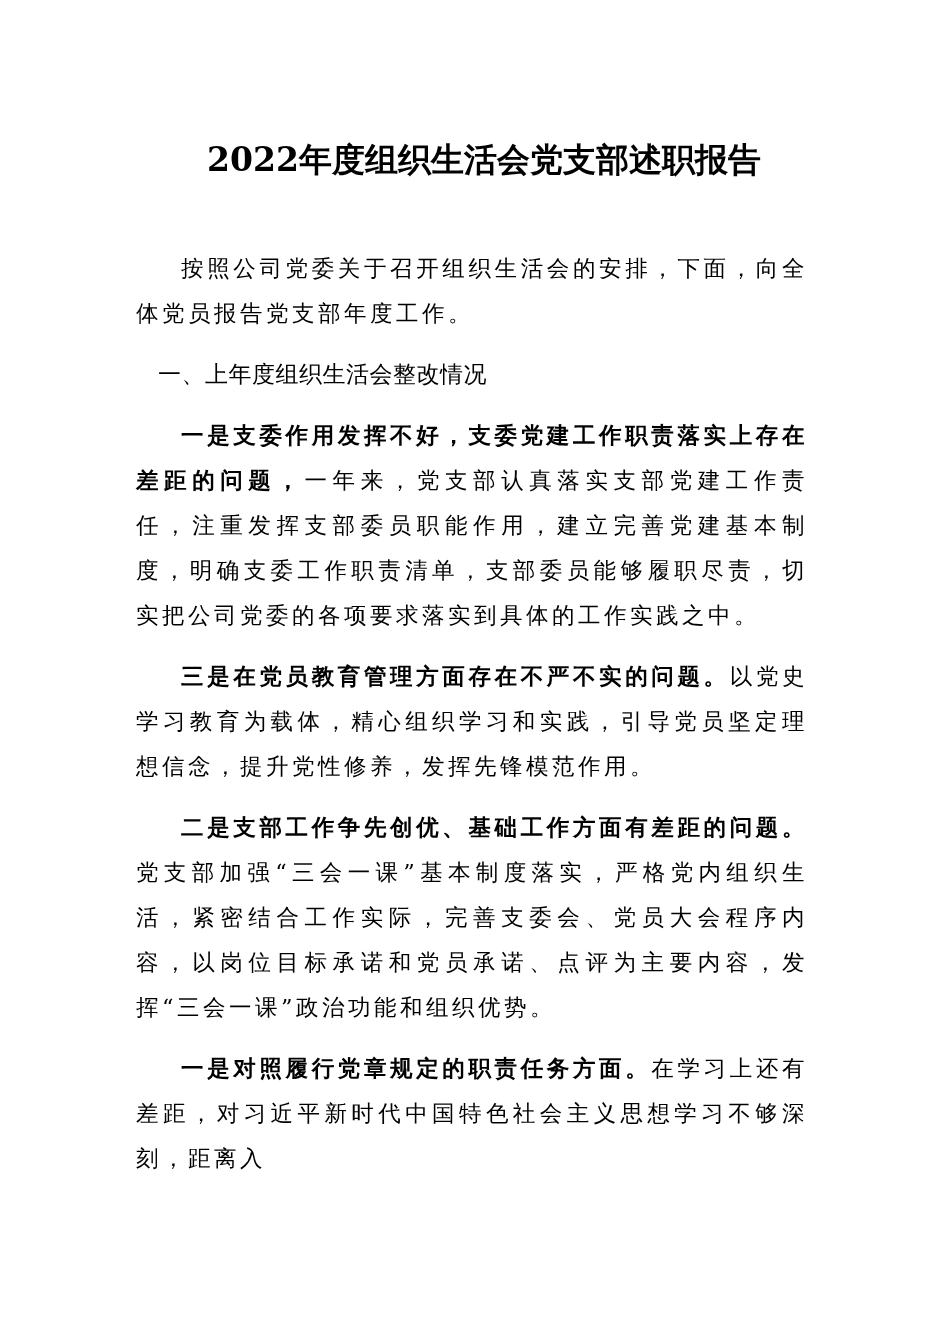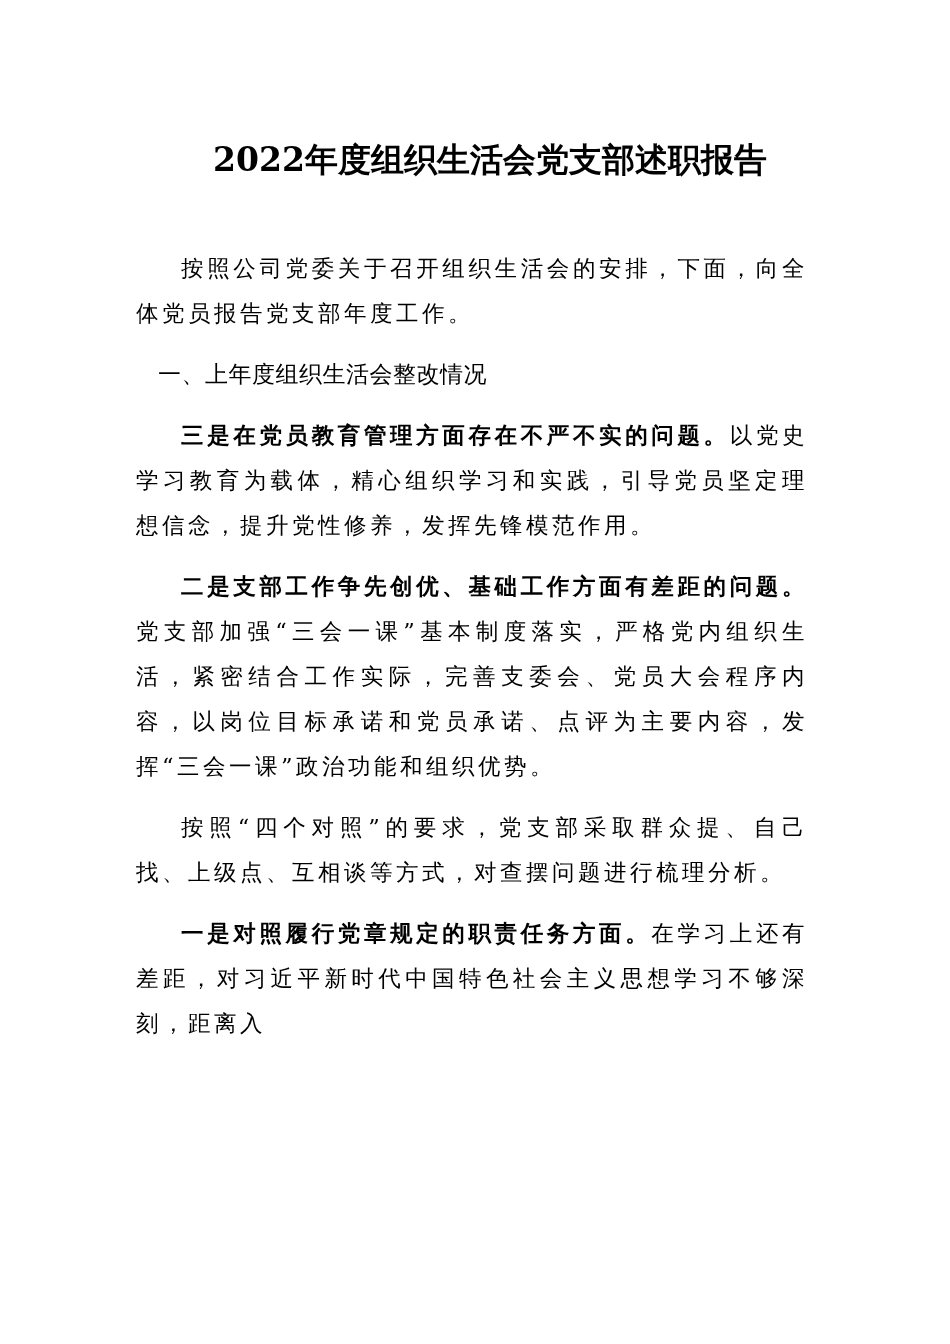--- a/index.html
+++ b/index.html
@@ -1,19 +1,19 @@
 <!DOCTYPE html>
 <html><head>
 <meta charset="utf-8">
 <style>
   html, body { margin: 0; padding: 0; background: #ffffff; }
   body { width: 950px; height: 1344px; position: relative; overflow: hidden; color: #000; }
   .page { position: absolute; left: 120px; top: 0; width: 704px; }
   .title {
-    position: absolute; left: 18px; top: 138px; width: 704px; text-align: center;
+    position: absolute; left: 12px; top: 138px; width: 704px; text-align: center;
     font-family: "DejaVu Serif", "Liberation Serif", serif; font-weight: bold;
     font-size: 33px; line-height: 44px; letter-spacing: 0px; margin: 0;
   }
   .body { position: absolute; left: 0; top: 230px; width: 704px; }
   .p {
     margin: 16px; font-family: "DejaVu Serif", "Liberation Serif", serif;
     font-size: 22.5px; line-height: 45px; text-indent: 2em; text-align: justify;
     letter-spacing: 3.5px;
   }
   .p .lead { font-weight: bold; }
@@ -27,23 +27,23 @@
 <body>
 
 <div class="page">
   <h1 class="title">2022年度组织生活会党支部述职报告</h1>
 
   <div class="body">
     <p class="p">按照公司党委关于召开组织生活会的安排，下面，向全体党员报告党支部年度工作。</p>
 
     <h2 class="h">一、上年度组织生活会整改情况</h2>
 
+    <p class="p"><span class="lead">一是支委作用发挥不好，支委党建工作职责落实上存在差距的问题，</span><span>一年来，党支部认真落实支部党建工作责任，注重发挥支部委员职能作用，建立完善党建基本制度，明确支委工作职责清单，支部委员能够履职尽责，切实把公司党委的各项要求落实到具体的工作实践之中。</span></p>
 
     <p class="p"><span class="lead">三是在党员教育管理方面存在不严不实的问题。</span><span>以党史学习教育为载体，精心组织学习和实践，引导党员坚定理想信念，提升党性修养，发挥先锋模范作用。</span></p>
 
     <p class="p"><span class="lead">二是支部工作争先创优、基础工作方面有差距的问题。</span><span>党支部加强“三会一课”基本制度落实，严格党内组织生活，紧密结合工作实际，完善支委会、党员大会程序内容，以岗位目标承诺和党员承诺、点评为主要内容，发挥“三会一课”政治功能和组织优势。</span></p>
 
 
-    <p class="p"><span class="lead"></span><span>按照“四个对照”的要求，党支部采取群众提、自己找、上级点、互相谈等方式，对查摆问题进行梳理分析。</span></p>
 
     <p class="p"><span class="lead">一是对照履行党章规定的职责任务方面。</span><span>在学习上还有差距，对习近平新时代中国特色社会主义思想学习不够深刻，距离入</span></p>
   </div>
 </div>
 
 </body></html>

